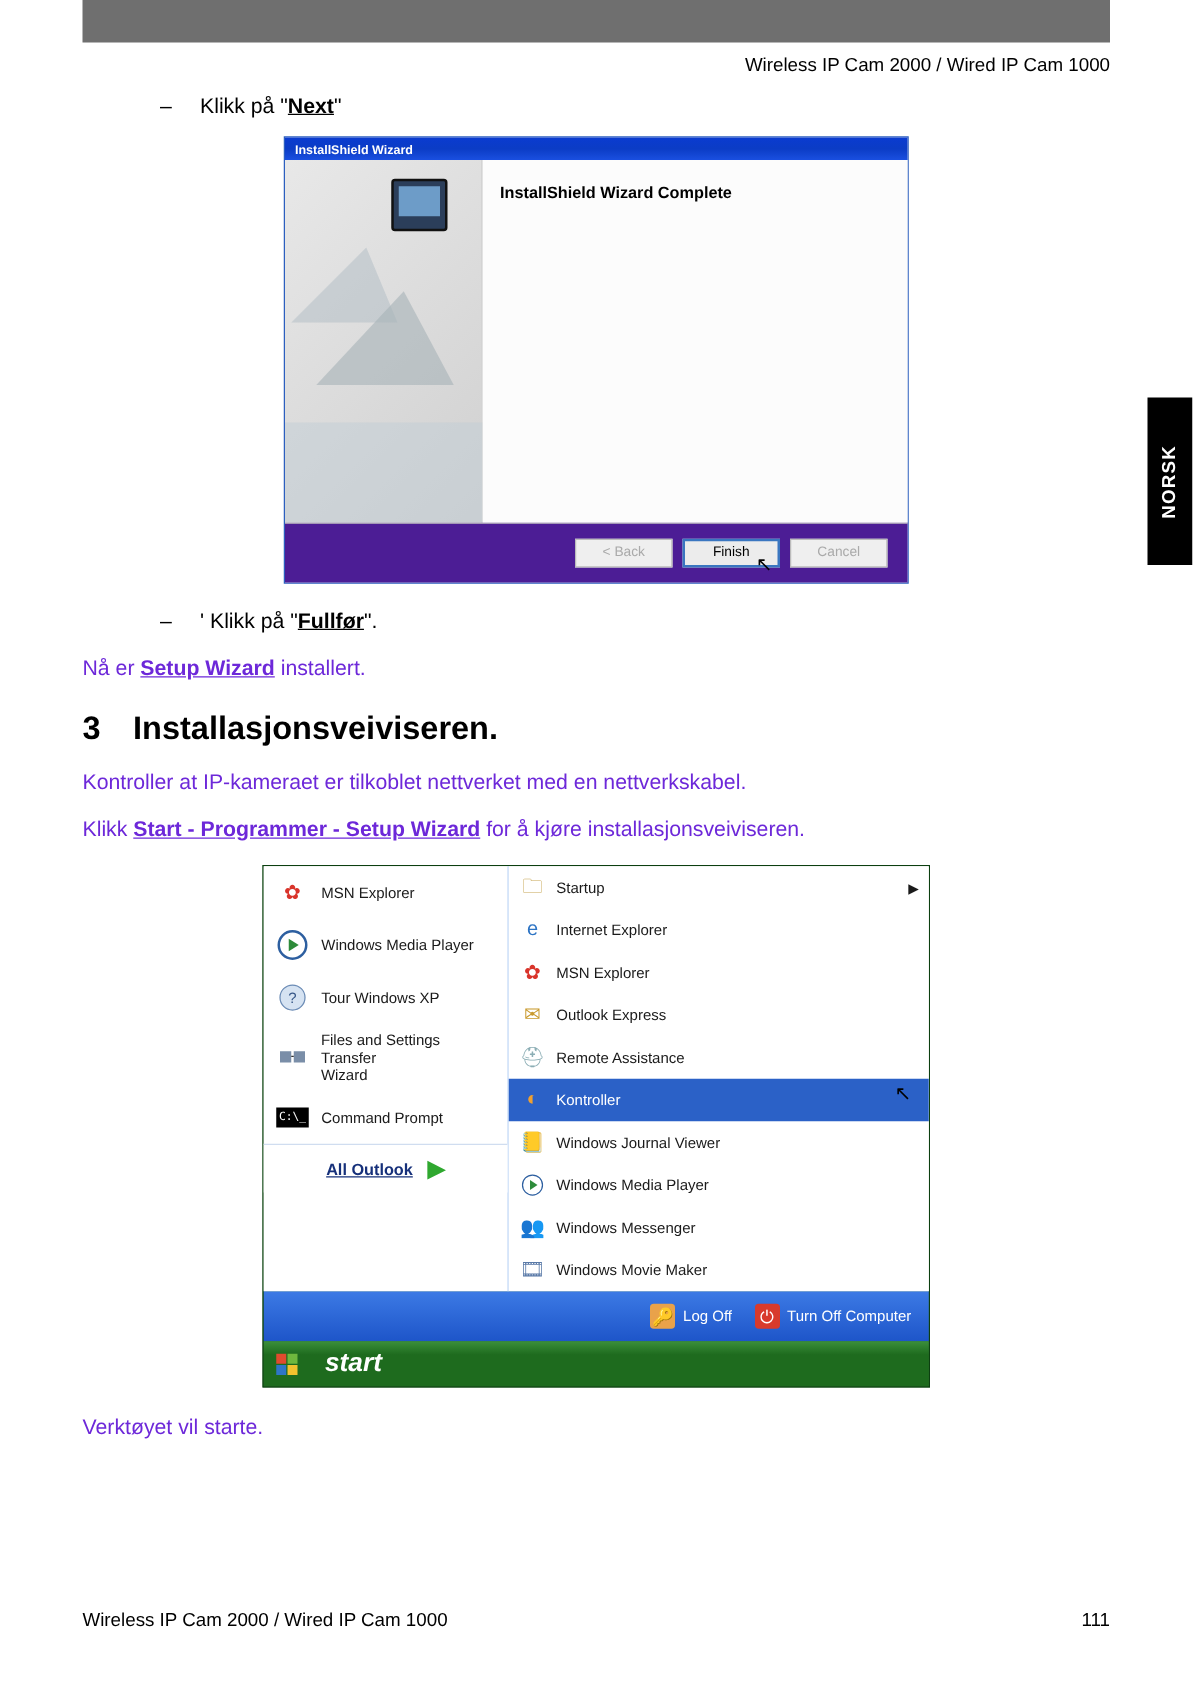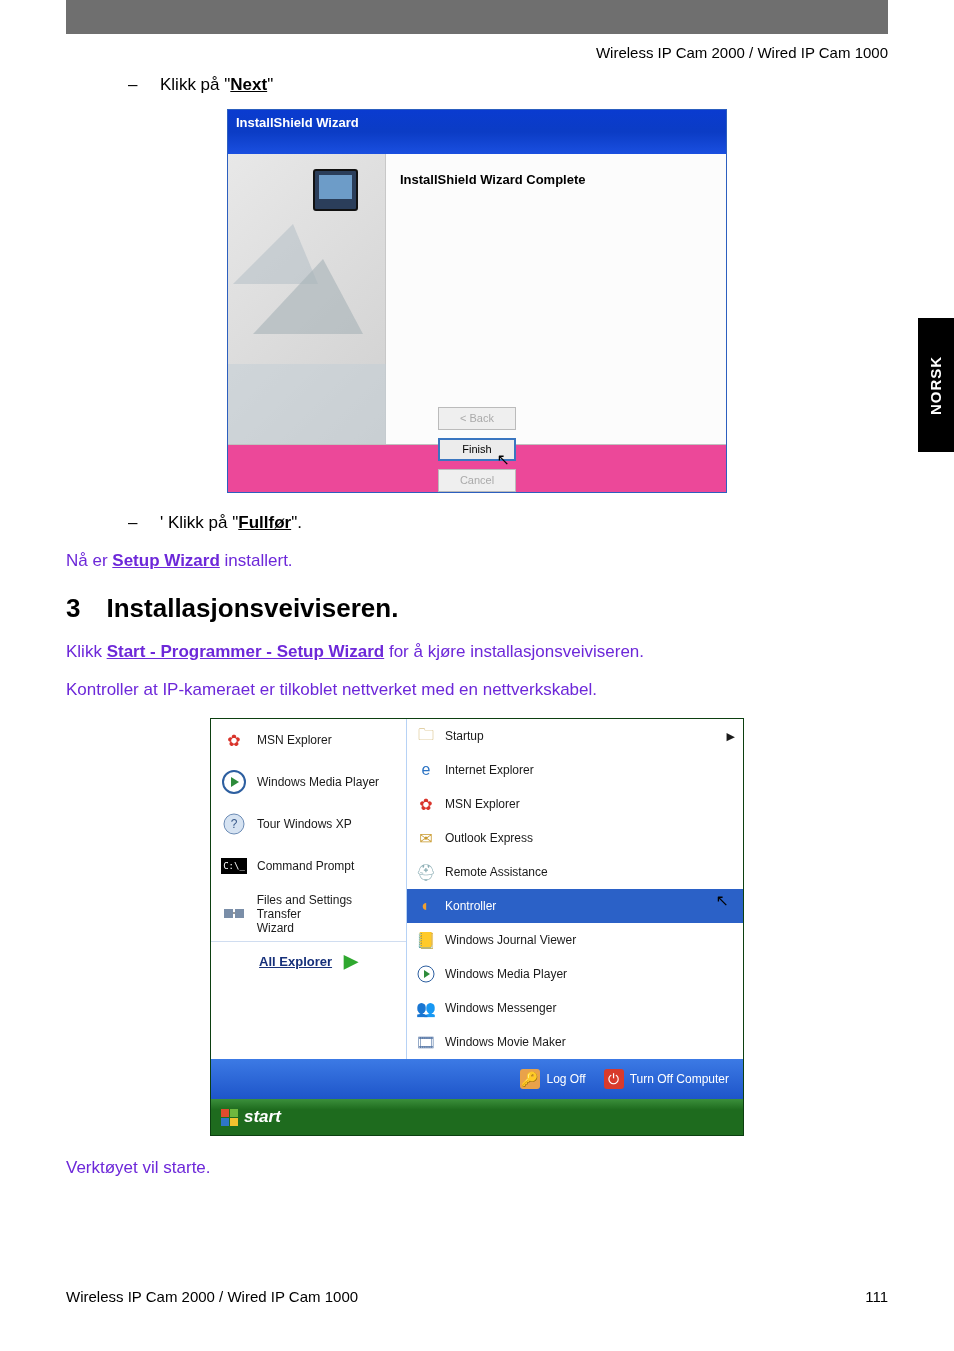--- a/index.html
+++ b/index.html
@@ -42,23 +42,23 @@
     margin: 0 auto 20px auto;
     width: 500px;
     border: 1px solid #2c5fbf;
     background: #fff;
     position: relative;
   }
   .wizard-titlebar {
     background: linear-gradient(to bottom, #0a3bd0, #0b3cc5, #1a4fe0);
     color: #fff;
     font-weight: bold;
-    font-size: 13px;
+    font-size: 10px;
     padding: 5px 8px;
-    height: 44px;
+    height: 18px;
   }
   .wizard-body {
     display: flex;
     height: 290px;
   }
   .wizard-left {
     width: 158px;
     background: linear-gradient(135deg, #e8e8e8, #d0d0d0);
     border-right: 1px solid #c8c8c8;
     position: relative;
@@ -87,27 +87,26 @@
     font-size: 13px;
     margin-bottom: 22px;
   }
   .wizard-desc {
     font-size: 12px;
     color: #333;
   }
   .wizard-btnbar {
     height: 48px;
     border-top: 1px solid #c0c0c0;
-    background: #ec4899;
+    background: #4c1d95;
     display: flex;
     justify-content: flex-end;
     align-items: center;
     padding: 0 16px;
     gap: 8px;
-    flex-direction: column;
   }
   .win-btn {
     width: 78px; height: 23px;
     font-size: 11px;
     background: #ececec;
     border: 1px solid #888;
     color: #000;
     text-align: center;
     line-height: 21px;
   }
@@ -223,22 +222,22 @@
     background: linear-gradient(to bottom, #3b8f3b, #1e6b1e 30%, #1e6b1e);
     height: 36px;
     display: flex;
     align-items: center;
     padding: 0 10px;
   }
   .startbar .logo {
     color: #fff;
     font-weight: bold;
     font-style: italic;
-    font-size: 17px;
-    display: flex; align-items: center; gap: 6px;
+    font-size: 21px;
+    display: flex; align-items: center; gap: 22px;
   }
   .winflag {
     display: inline-grid;
     grid-template-columns: 8px 8px;
     grid-template-rows: 8px 8px;
     gap: 1px;
   }
   .winflag span:nth-child(1){ background:#e04b2e; }
   .winflag span:nth-child(2){ background:#6fb83e; }
   .winflag span:nth-child(3){ background:#2e76c7; }
@@ -328,25 +327,25 @@
 
   <p class="body-para">
     <span>Nå er </span><span class="bold">Setup Wizard</span><span> installert.</span>
   </p>
 
   <h2 class="section-heading">
     <span>3</span>
     <span>Installasjonsveiviseren.</span>
   </h2>
 
+  <p class="body-para">Kontroller at IP-kameraet er tilkoblet nettverket med en nettverkskabel.</p>
+
   <p class="body-para">
     <span>Klikk </span><span class="bold">Start - Programmer - Setup Wizard</span><span> for å kjøre installasjonsveiviseren.</span>
   </p>
-
-  <p class="body-para">Kontroller at IP-kameraet er tilkoblet nettverket med en nettverkskabel.</p>
 
   <div class="startmenu-screenshot">
     <div class="startmenu-row">
       <div class="sm-left">
         <div class="sm-item">
           <span class="ico msn-butterfly">✿</span>
           <span>MSN Explorer</span>
         </div>
         <div class="sm-item">
           <span class="ico wmp-icon">
@@ -358,43 +357,43 @@
           <span>Windows Media Player</span>
         </div>
         <div class="sm-item">
           <span class="ico">
             <svg width="26" height="26">
                 <circle cx="13" cy="13" r="10" fill="#d6e3f2" stroke="#6b8bb5"></circle>
                 <text x="13" y="17" text-anchor="middle" font-size="12" fill="#3a5a8a">?</text>
               </svg>
           </span>
           <span>Tour Windows XP</span>
-        </div>
-        <div class="sm-item">
-          <span class="ico">
-            <span style="background:#000;color:#fff;font-size:9px;padding:3px 2px;font-family:monospace">C:\_</span>
-          </span>
-          <span>Command Prompt</span>
         </div>
         <div class="sm-item">
           <span class="ico">
             <svg width="26" height="26">
                 <rect x="3" y="8" width="9" height="9" fill="#7a8ea8"></rect>
                 <rect x="14" y="8" width="9" height="9" fill="#7a8ea8"></rect>
                 <path d="M12 12 L14 12" stroke="#333"></path>
               </svg>
           </span>
           <span>
             <span>Files and Settings Transfer</span><br>
             <span>Wizard</span>
           </span>
         </div>
+        <div class="sm-item">
+          <span class="ico">
+            <span style="background:#000;color:#fff;font-size:9px;padding:3px 2px;font-family:monospace">C:\_</span>
+          </span>
+          <span>Command Prompt</span>
+        </div>
         <div class="all-programs">
           <span class="all-programs-inner">
-            <span class="bold" style="color:#16307a">All Explorer</span>
+            <span class="bold" style="color:#16307a">All Outlook</span>
             <span class="green-arrow">▶</span>
           </span>
         </div>
       </div>
       <div class="sm-right">
         <div class="sm-item">
           <span class="ico" style="color:#c9a95b">🗀</span>
           <span>Startup</span>
           <span class="submenu-arrow">▶</span>
         </div>

